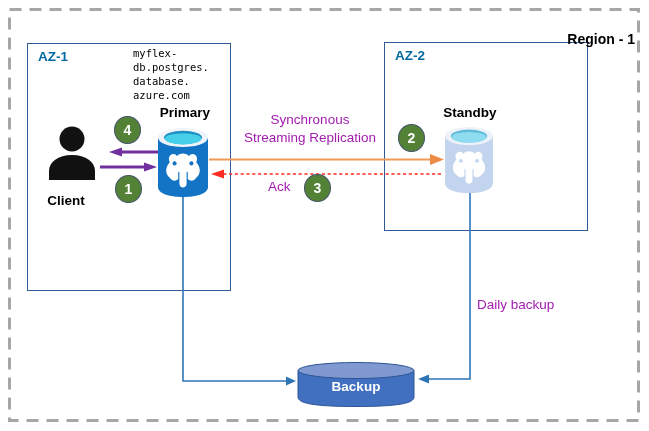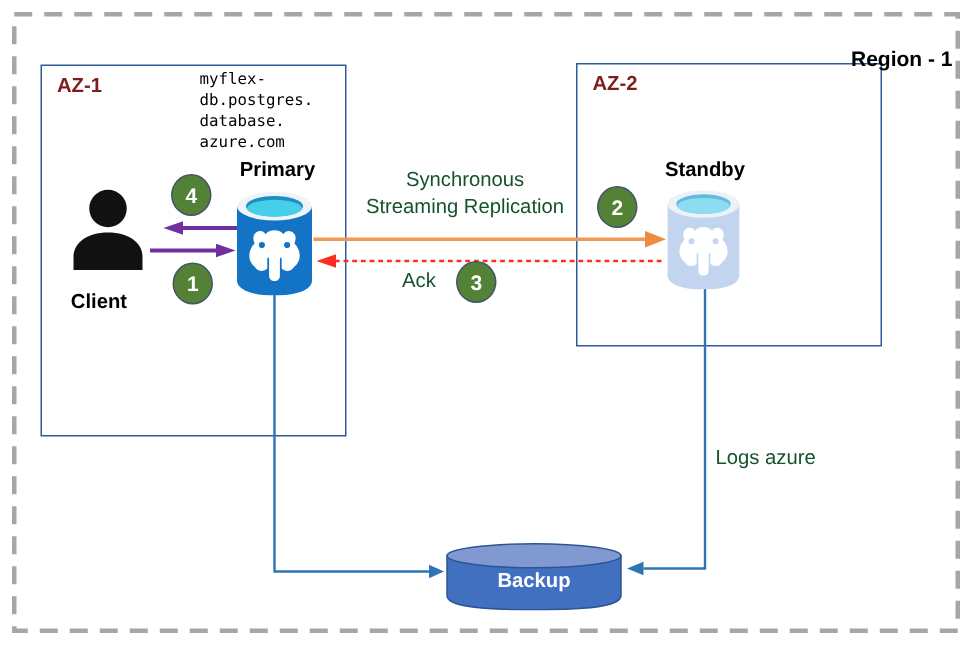--- a/index.html
+++ b/index.html
@@ -6,36 +6,36 @@
   .canvas{
     position:relative;width:649px;height:431px;background:#ffffff;
     font-family:"Liberation Sans", sans-serif;color:#111;overflow:hidden;
   }
   .canvas *{box-sizing:border-box;}
   svg.layer{position:absolute;left:0;top:0;width:649px;height:431px;pointer-events:none;}
 
   .az-box{position:absolute;border:1.5px solid #2e5b97;background:transparent;}
   .az1{left:27px;top:43px;width:204px;height:248px;}
   .az2{left:384px;top:42px;width:204px;height:189px;}
-  .az-label{position:absolute;left:10px;top:5px;font-weight:bold;font-size:13.5px;color:#7f1d1d;}
+  .az-label{position:absolute;left:10px;top:5px;font-weight:bold;font-size:13.5px;color:#0369a1;}
 
   .region-label{position:absolute;right:14px;top:11px;font-weight:bold;font-size:14px;color:#000;margin-top:20px;}
 
   .hostname{
     position:absolute;left:133px;top:46px;width:110px;
     font-family:"DejaVu Sans Mono", monospace;font-size:10.5px;line-height:14px;
     white-space:pre-line;color:#000;
   }
 
   .node-label{position:absolute;font-weight:bold;font-size:13.5px;color:#000;text-align:center;}
   .lbl-primary{left:150px;top:105px;width:70px;}
   .lbl-standby{left:435px;top:105px;width:70px;}
   .lbl-client{left:36px;top:193px;width:60px;}
 
-  .flow-label{position:absolute;font-size:13.5px;color:#14532d;}
+  .flow-label{position:absolute;font-size:13.5px;color:#a21caf;}
   .lbl-sync{left:225px;top:111px;width:170px;text-align:center;line-height:18px;white-space:pre-line;}
   .lbl-ack{left:268px;top:179px;}
   .lbl-daily{left:86px;top:295px;}
   .lbl-logs{left:477px;top:297px;}
 
   .icon{position:absolute;}
   .client-icon{left:46px;top:126px;width:52px;height:56px;}
   .primary-icon{left:157px;top:127px;width:52px;height:70px;}
   .standby-icon{left:443px;top:126px;width:52px;height:67px;}
   .backup-icon{left:297px;top:362px;width:118px;height:45px;}
@@ -159,20 +159,20 @@
 
   <svg class="icon backup-icon" viewBox="0 0 118 45">
     <path d="M1,8.5 L1,35 C1,41 15,44.5 59,44.5 C103,44.5 117,41 117,35 L117,8.5 Z" fill="#4070bf" stroke="#2f5496" stroke-width="1"></path>
     <ellipse cx="59" cy="8.5" rx="58" ry="8" fill="#8099d1" stroke="#2f5496" stroke-width="1"></ellipse>
   </svg>
   <div class="backup-label">Backup</div>
 
   <div class="flow-label lbl-sync">Synchronous
 Streaming Replication</div>
   <div class="flow-label lbl-ack">Ack</div>
-  <div class="flow-label lbl-logs">Logs azure</div>
+  <div class="flow-label lbl-logs">Daily backup</div>
 
   <div class="badge badge-1">1</div>
   <div class="badge badge-2">2</div>
   <div class="badge badge-3">3</div>
   <div class="badge badge-4">4</div>
 
 </div>
 
 </body></html>

